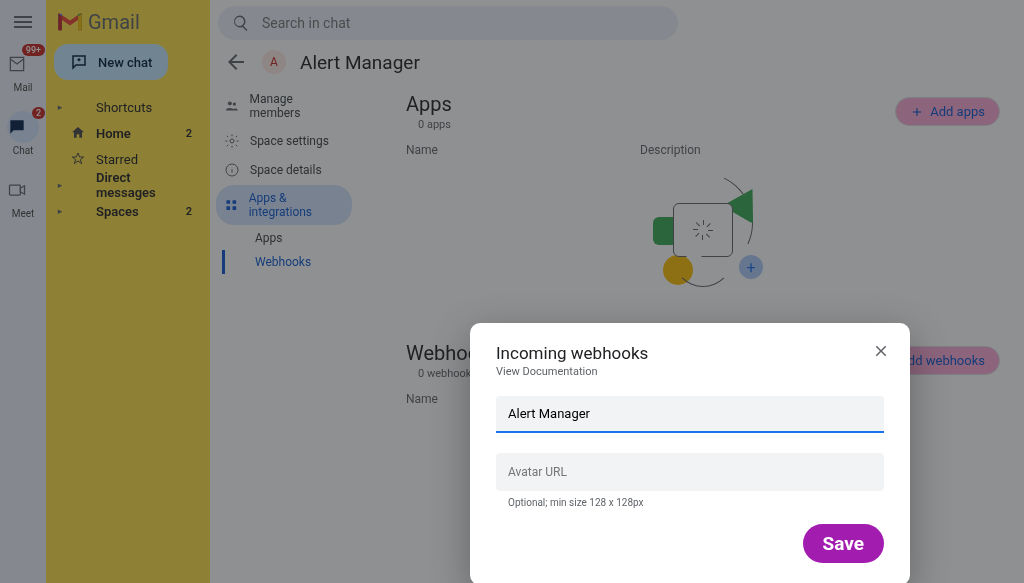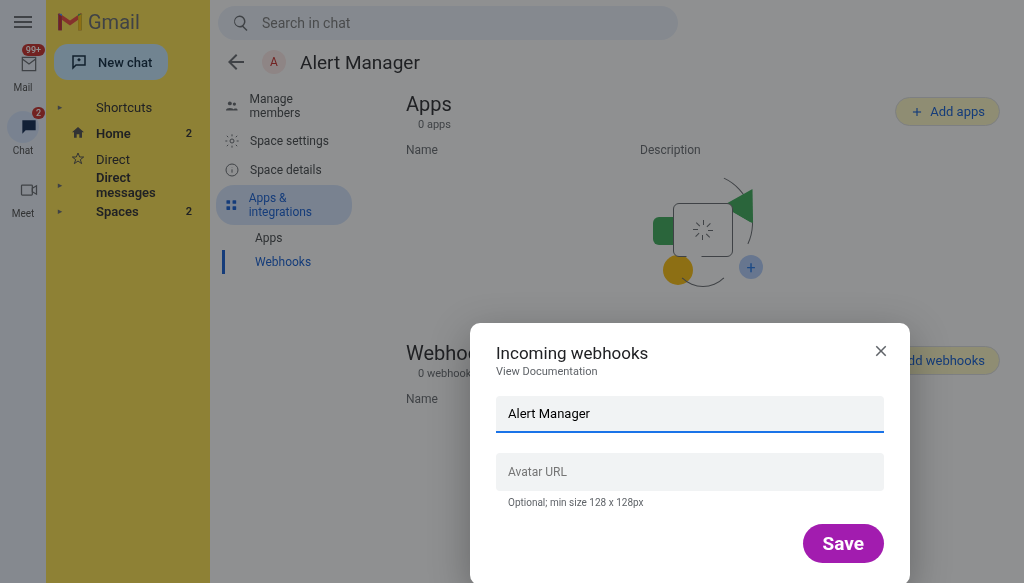--- a/index.html
+++ b/index.html
@@ -4,21 +4,21 @@
 <style>
 * { box-sizing: border-box; margin: 0; padding: 0; font-family: 'Google Sans', Roboto, Arial, sans-serif; }
 html, body { width: 1024px; height: 583px; overflow: hidden; background: #fff; }
 
 .app { position: relative; width: 1024px; height: 583px; display: flex; }
 
 
 .rail { width: 46px; background: #eaf1fb; display: flex; flex-direction: column; align-items: center; padding-top: 10px; gap: 10px; }
 .rail .burger { width: 24px; height: 24px; color: #5f6368; cursor: pointer; }
 .rail-item { display: flex; flex-direction: column; align-items: center; gap: 2px; cursor: pointer; padding: 4px 0; }
-.rail-item .icon-wrap { position: relative; width: 32px; height: 32px; display: flex; align-items: center; justify-content: flex-end; border-radius: 16px; }
+.rail-item .icon-wrap { position: relative; width: 32px; height: 32px; display: flex; align-items: center; justify-content: flex-start; border-radius: 16px; }
 .rail-item.active .icon-wrap { background: #d3e3fd; }
 .rail-item svg { width: 20px; height: 20px; }
 .rail-item .label { font-size: 10px; color: #444; }
 .badge { position: absolute; top: -4px; right: -6px; background: #c5221f; color: #fff; font-size: 9px; padding: 1px 4px; border-radius: 8px; font-weight: 500; }
 
 
 .sidebar { width: 164px; background: #fde047; padding-top: 10px; }
 .gmail-logo { display: flex; align-items: center; gap: 4px; padding-left: 10px; margin-bottom: 10px; }
 .gmail-logo svg { width: 28px; height: 22px; }
 .gmail-logo span { font-size: 20px; color: #5f6368; font-weight: 400; }
@@ -53,21 +53,21 @@
 .menu-row.active svg { color: #0b57d0; }
 .sub-row { padding: 5px 8px 5px 30px; font-size: 12px; color: #3c4043; cursor: pointer; border-left: 3px solid transparent; margin-left: 6px; }
 .sub-row.webhooks { color: #0b57d0; border-left: 3px solid #0b57d0; border-radius: 0; }
 
 
 .panel { flex: 1; padding: 8px 24px; }
 .panel-section { margin-bottom: 24px; }
 .panel-head { display: flex; justify-content: space-between; align-items: center; }
 .panel-title { font-size: 20px; color: #202124; }
 .panel-sub { font-size: 11px; color: #5f6368; margin-top: 2px; margin-left: 12px; }
-.add-btn { border: 1px solid #dadce0; background: #fef9c3; color: #0b57d0; border-radius: 18px; padding: 6px 14px; font-size: 13px; cursor: pointer; display: flex; align-items: center; gap: 6px; }
+.add-btn { border: 1px solid #dadce0; background: #f9a8d4; color: #0b57d0; border-radius: 18px; padding: 6px 14px; font-size: 13px; cursor: pointer; display: flex; align-items: center; gap: 6px; }
 .add-btn svg { width: 14px; height: 14px; }
 .col-head { display: flex; margin-top: 12px; }
 .col-head .col { font-size: 12px; color: #5f6368; }
 .col1 { width: 234px; }
 .empty-illus { display: flex; justify-content: center; padding: 20px 0; }
 .illus { position: relative; width: 120px; height: 120px; }
 .illus .tri { position: absolute; top: 10px; right: 0; width: 0; height: 0; border-left: 18px solid transparent; border-right: 18px solid transparent; border-bottom: 30px solid #34a853; transform: rotate(30deg); border-radius: 4px; }
 .illus .sq { position: absolute; top: 40px; left: 10px; width: 28px; height: 28px; background: #34a853; border-radius: 6px; }
 .illus .circ { position: absolute; bottom: 12px; left: 20px; width: 30px; height: 30px; background: #fbbc04; border-radius: 50%; }
 .illus .plus { position: absolute; bottom: 18px; right: 0; width: 24px; height: 24px; background: #aecbfa; border-radius: 50%; display: flex; align-items: center; justify-content: center; color: #1a73e8; font-size: 16px; }
@@ -175,21 +175,21 @@
       <span class="sb-label">Home</span>
       <span class="sb-count">2</span>
     </div>
     <div class="sb-row">
       <span class="sb-arrow"></span>
       <span class="sb-icon">
           <svg viewBox="0 0 24 24" fill="none" stroke="currentColor" stroke-width="1.5">
             <path d="M12 3l2.5 6h6l-5 4 2 6-5.5-4-5.5 4 2-6-5-4h6z"></path>
           </svg>
         </span>
-      <span class="sb-label">Direct</span>
+      <span class="sb-label">Starred</span>
     </div>
     <div class="sb-row bold">
       <span class="sb-arrow">▸</span>
       <span class="sb-icon"></span>
       <span class="sb-label">Direct messages</span>
     </div>
     <div class="sb-row bold">
       <span class="sb-arrow">▸</span>
       <span class="sb-icon"></span>
       <span class="sb-label">Spaces</span>

